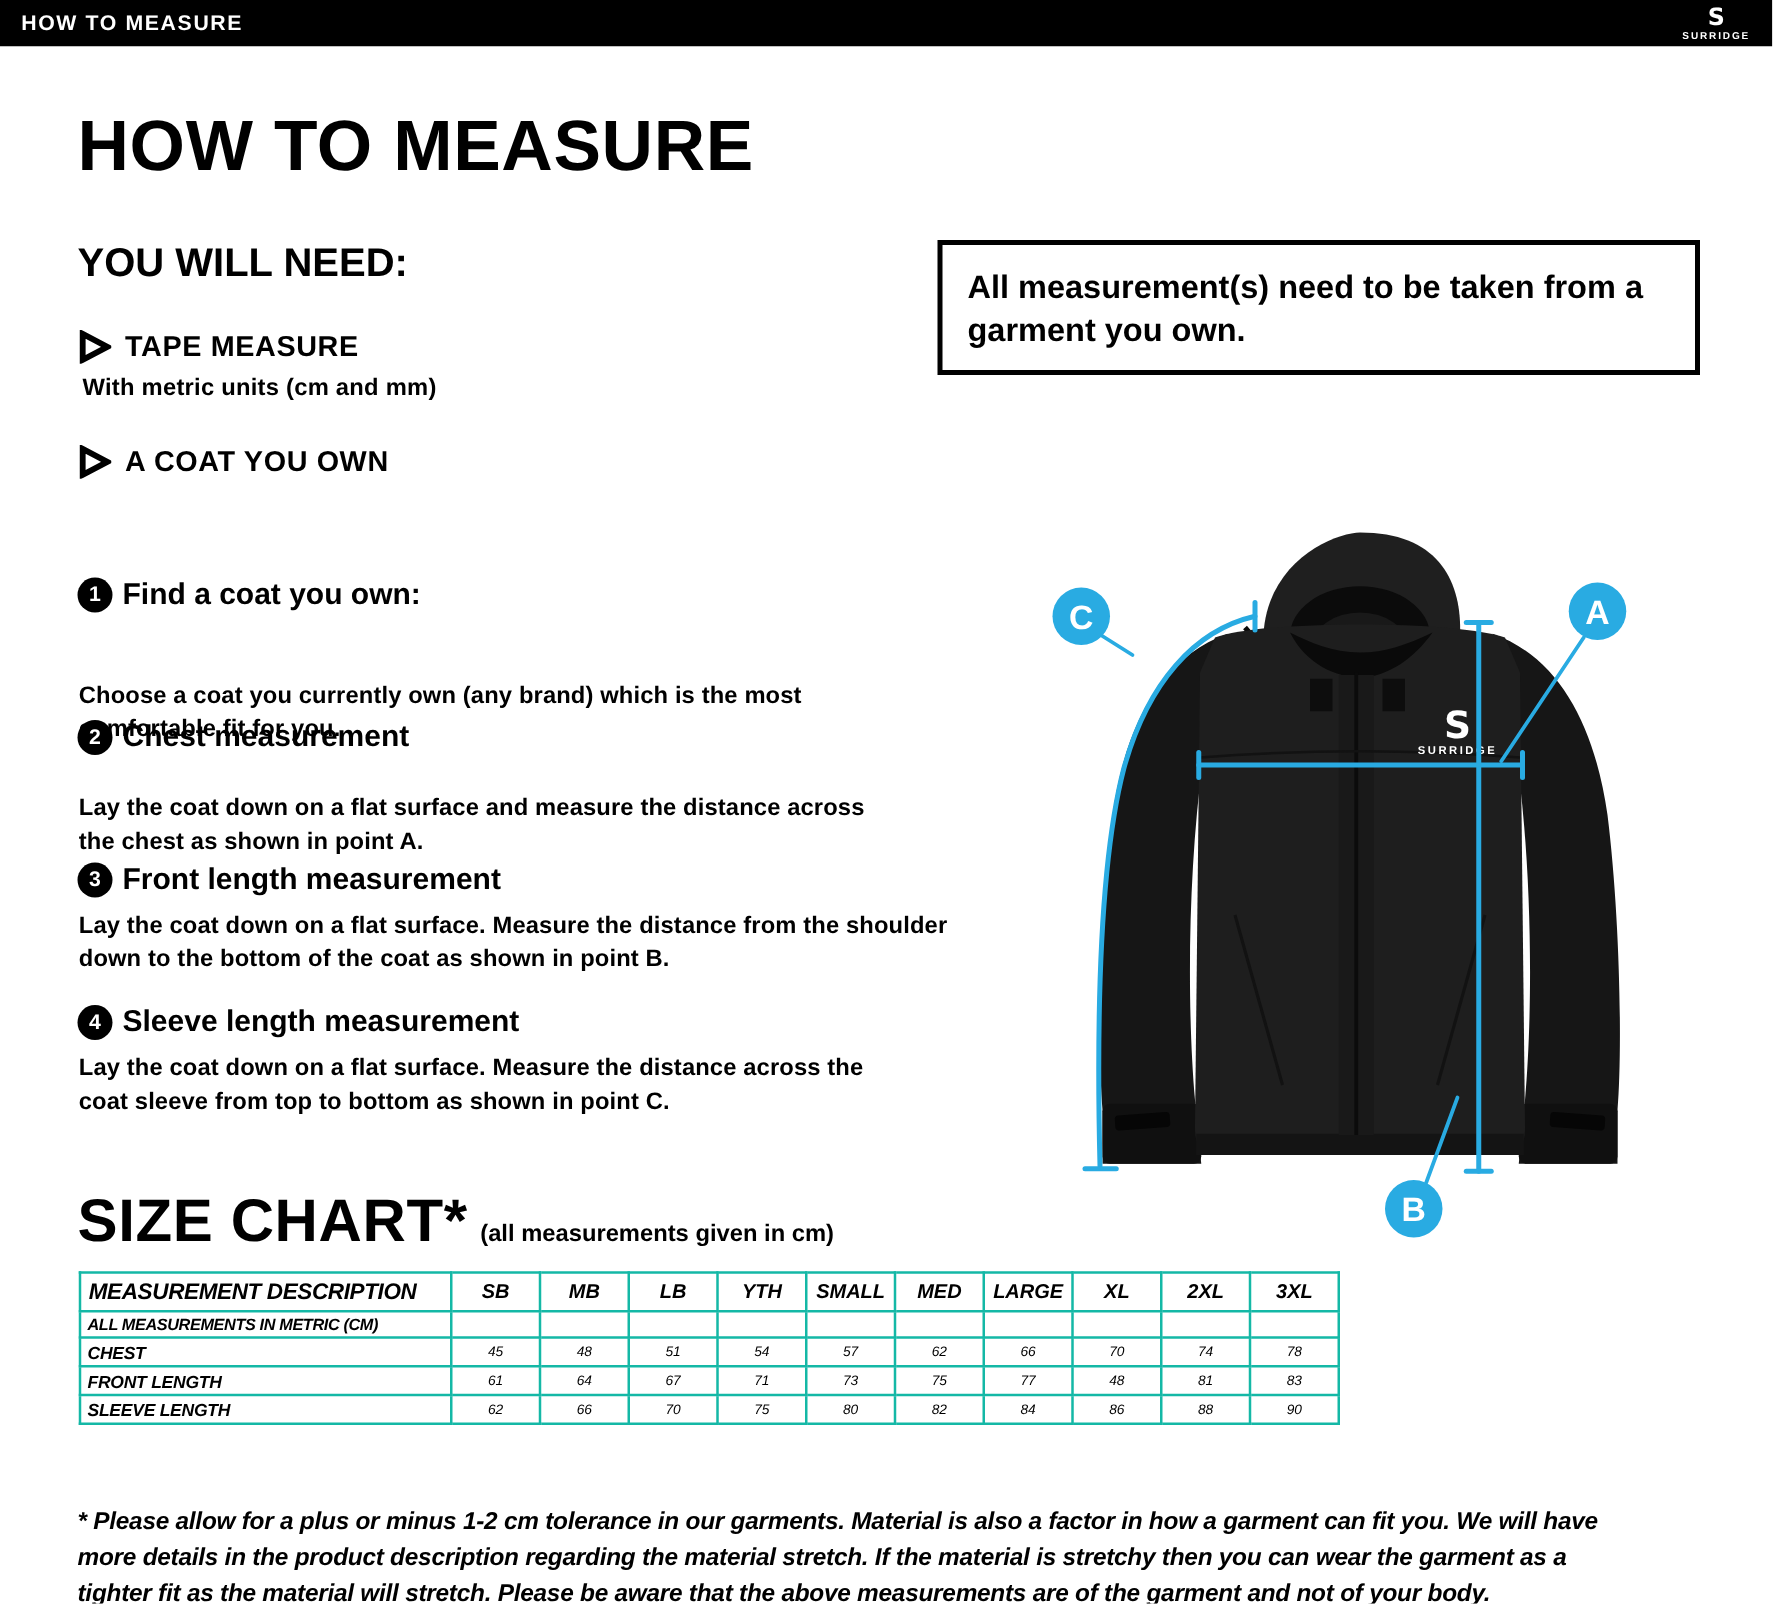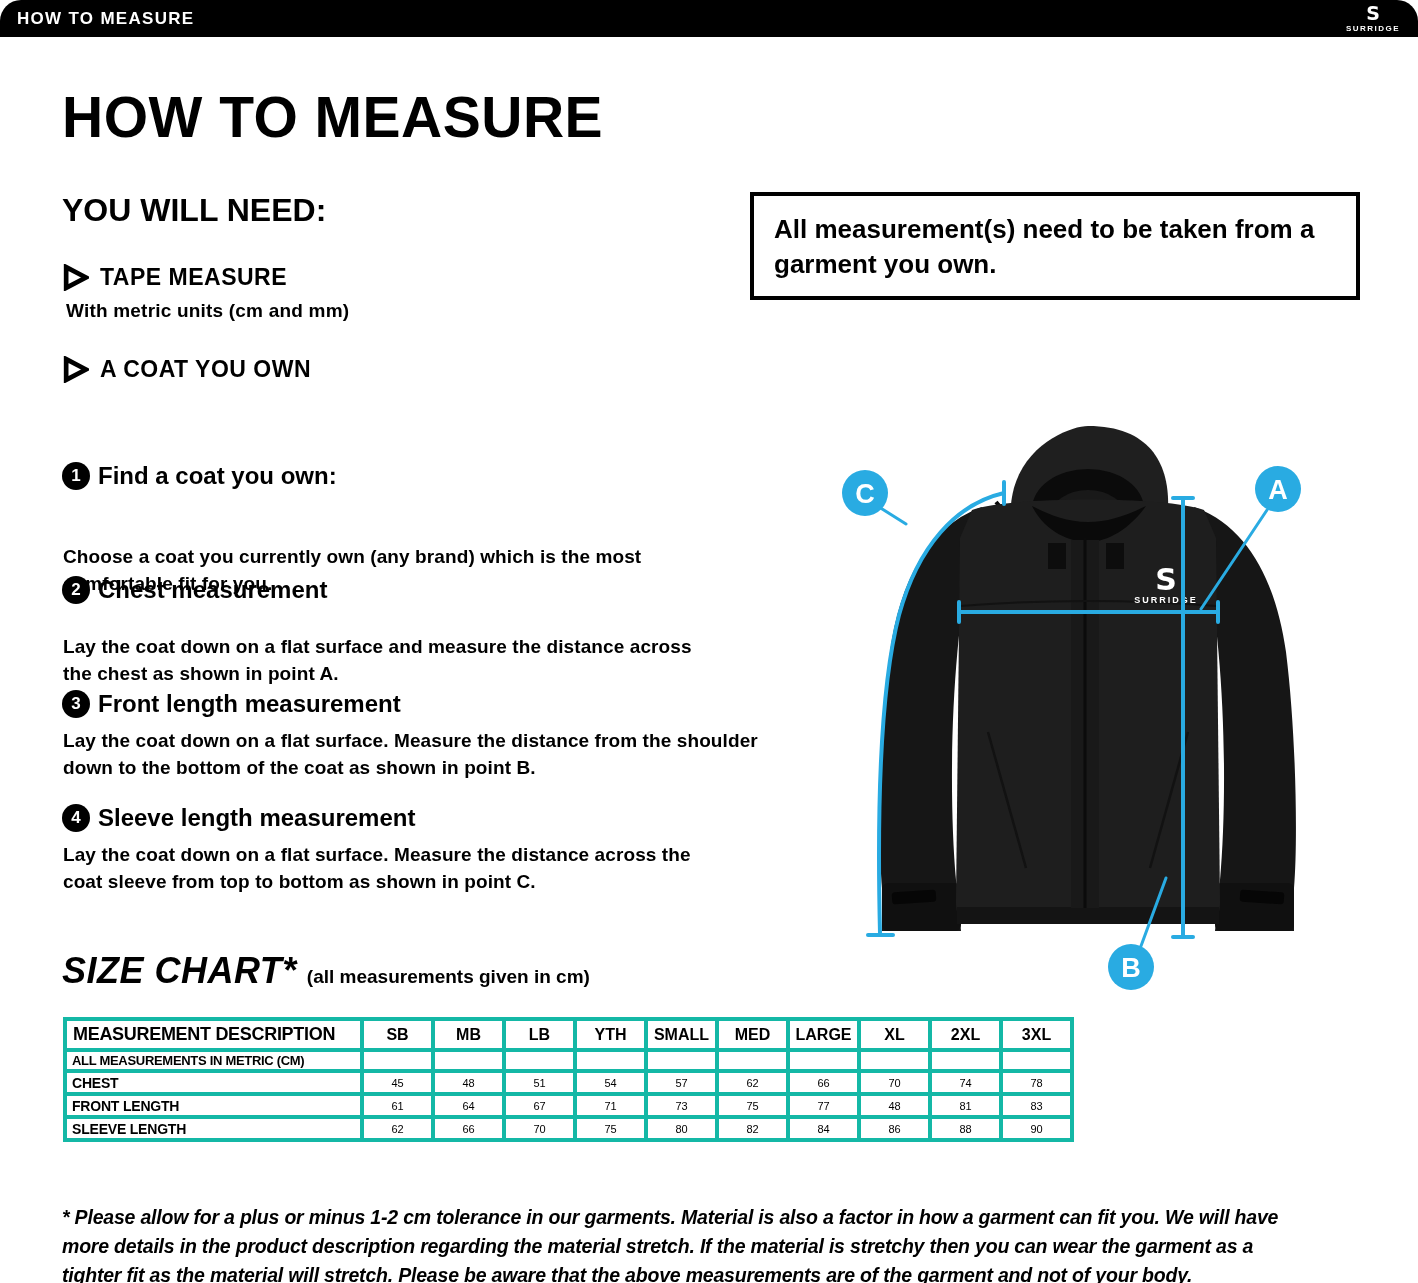--- a/index.html
+++ b/index.html
@@ -1,18 +1,18 @@
 <!DOCTYPE html>
 <html><head>
 <meta charset="utf-8">
 <style>
   * { box-sizing: border-box; }
   html,body { margin:0; padding:0; background:#fff; }
   body { font-family:"Liberation Sans", sans-serif; color:#000; }
-  .page { position:relative; width:1418px; height:1283px; background:#fff; overflow:hidden;border-radius:21px; }
+  .page { position:relative; width:1418px; height:1283px; background:#fff; overflow:hidden; }
 
   
   .topbar { position:absolute; left:0; top:0; width:1418px; height:37px; background:#000; color:#fff; display:flex; align-items:center; }
   .topbar-title { margin-left:17px; font-size:17px; font-weight:bold; letter-spacing:1.3px; }
   .topbar-logo { position:absolute; right:12px; top:1px; width:66px; height:34px; display:flex; flex-direction:column; align-items:center; justify-content:center; }
 
   
   .page-title { position:absolute; left:62px; top:84px; font-size:57px; font-weight:bold; letter-spacing:0.5px; margin:0; }
   .you-will-need { position:absolute; left:62px; top:192px; font-size:32px; font-weight:bold; margin:0; }
 
@@ -28,25 +28,25 @@
   .step-desc { position:absolute; font-size:19px; font-weight:bold; line-height:27px; white-space:pre-line; letter-spacing:0.1px; }
 
   
   .callout { position:absolute; left:750px; top:192px; width:610px; height:108px; border:4px solid #000; padding:16px 20px; font-size:26px; font-weight:bold; line-height:35px; white-space:pre-line; }
 
   
   .jacket-diagram { position:absolute; left:820px; top:410px; }
 
   
   .size-chart-title-row { position:absolute; left:62px; top:950px; display:flex; align-items:baseline; gap:10px; }
-  .size-chart-title { font-size:36px; font-weight:bold; letter-spacing:0.5px;font-style:italic; }
+  .size-chart-title { font-size:48px; font-weight:bold; letter-spacing:0.5px; }
   .size-chart-subtitle { font-size:19px; font-weight:bold; }
 
   table.size-table { position:absolute; left:63px; top:1017px; border-collapse:collapse; table-layout:fixed; }
-  .size-table th, .size-table td { border:4px solid #14b8a6; padding:0 4px; text-align:center; overflow:hidden; white-space:nowrap; }
+  .size-table th, .size-table td { border:2px solid #14b8a6; padding:0 4px; text-align:center; overflow:hidden; white-space:nowrap;font-style:italic; }
   .size-table thead th { height:31px; font-size:16px; font-weight:bold; }
   .size-table thead th.desc-col { text-align:left; font-size:18px; padding-left:6px; letter-spacing:-0.3px; }
   .size-table .metric-row td { height:21px; }
   .size-table .metric-row td.row-label { font-size:13px; font-weight:bold; letter-spacing:-0.3px; }
   .size-table tbody td { height:23px; font-size:11px; font-weight:normal; }
   .size-table tbody td.row-label { text-align:left; font-size:14px; font-weight:bold; padding-left:5px; letter-spacing:-0.2px; }
 
   
   .footnote { position:absolute; left:62px; top:1203px; width:1330px; font-size:19.5px; font-weight:bold; font-style:italic; line-height:29px; white-space:pre-line; letter-spacing:-0.2px; }
 </style>

